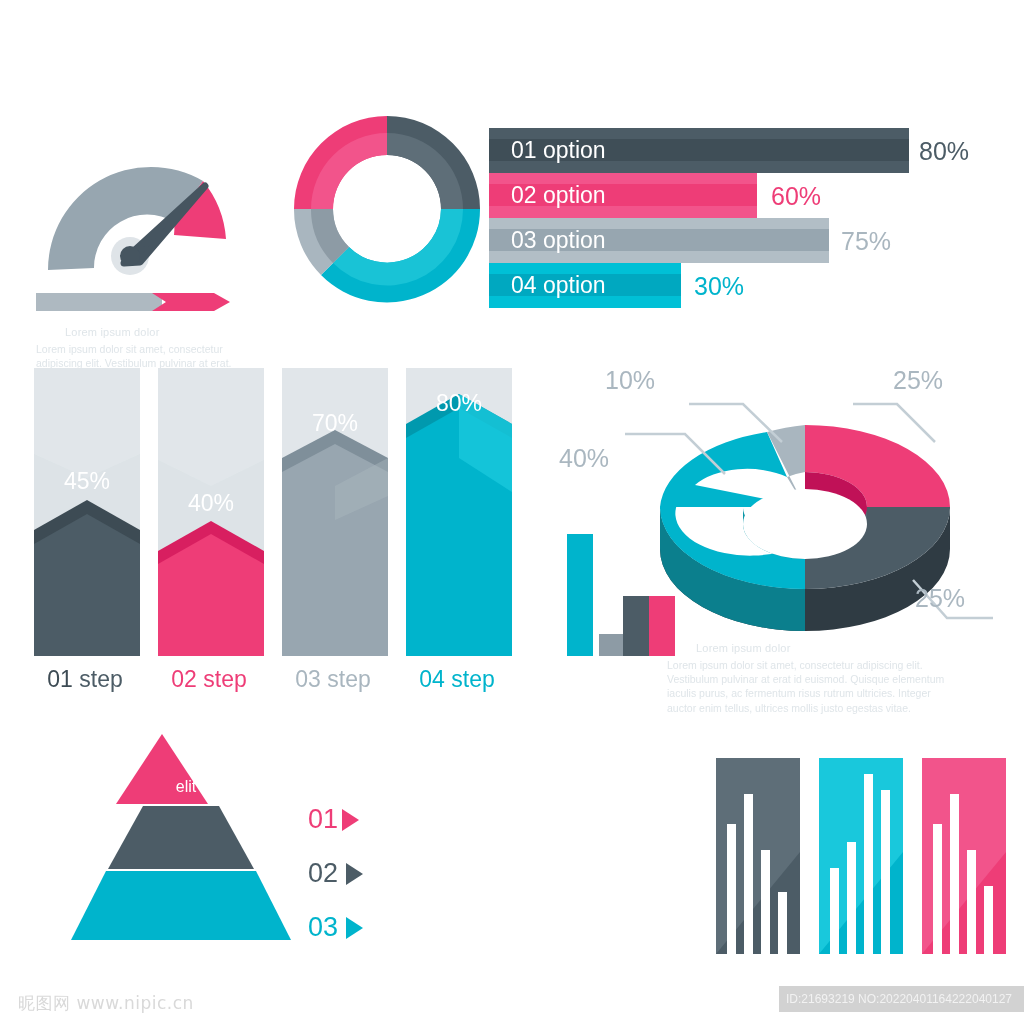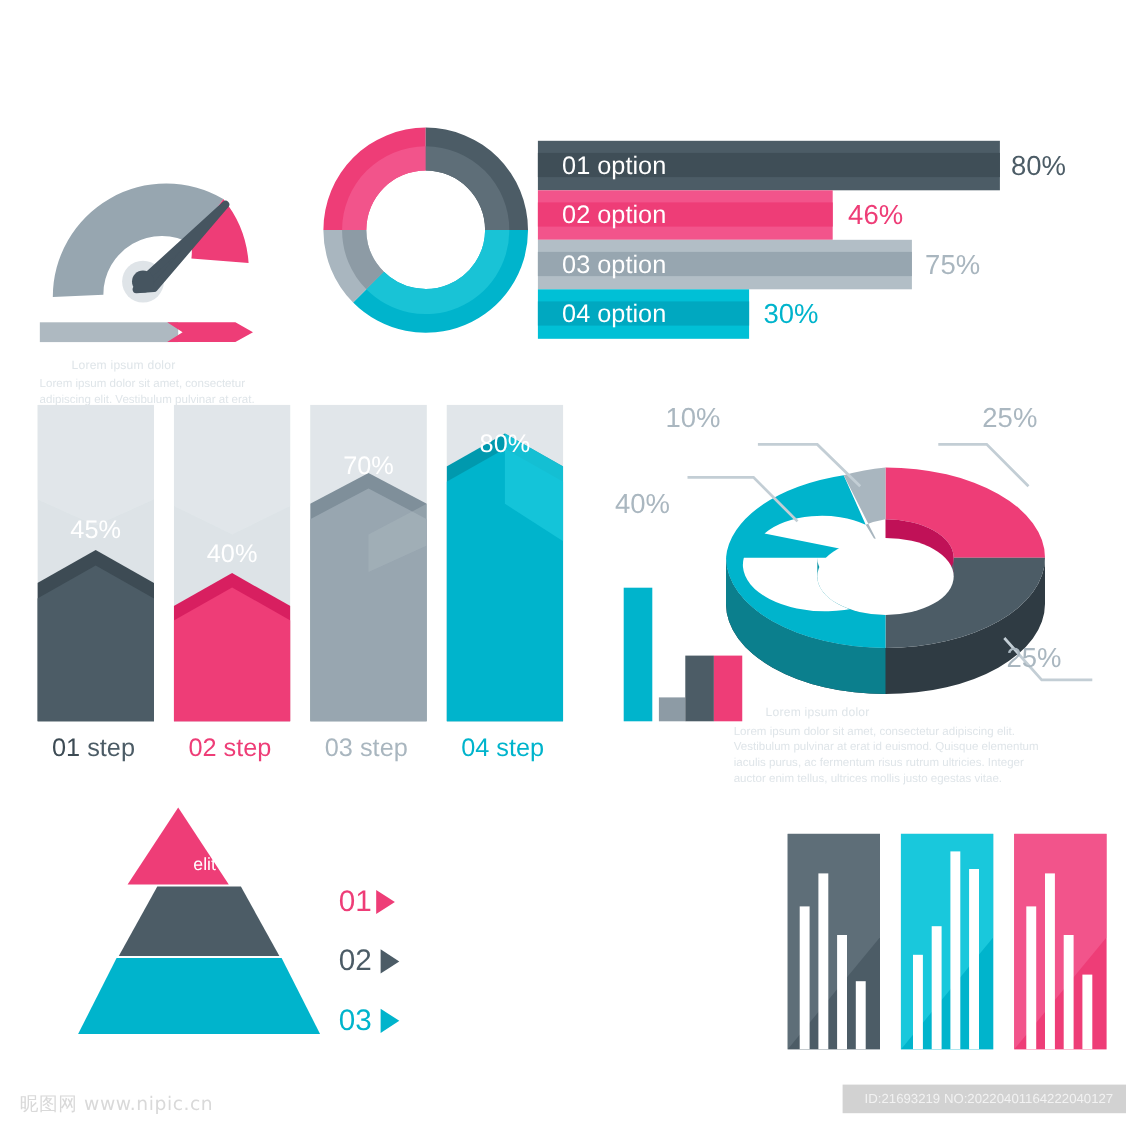--- a/index.html
+++ b/index.html
@@ -73,21 +73,21 @@
 
   
   #watermark {
     position: absolute; left: 18px; top: 992px;
     font-size: 17px; color: #d9d9d9; letter-spacing: .5px;
     font-family: "DejaVu Sans", sans-serif; white-space: nowrap;
   }
   #idbadge {
     position: absolute; right: 0; top: 986px;
     background: #d2d2d2; color: #f2f2f2;
-    font-size: 12px; padding: 6px 12px 6px 20px; white-space: nowrap;
+    font-size: 12px; padding: 6px 12px 6px 7px; white-space: nowrap;
     font-family: "Liberation Sans", sans-serif;
   }
 </style>
 </head>
 <body>
 
 <div id="stage">
 
   <div class="abs" id="gauge-block">
     <svg id="gauge-svg" width="230" height="175" viewBox="0 0 230 175">
@@ -136,21 +136,21 @@
       <div class="hbar-track" style="width:420px;background:#4c5c66"></div>
       <div class="hbar-mid" style="width:420px;background:#3f4e57"></div>
       <span class="hbar-label">01 option</span>
       <span class="hbar-val" style="left:430px;color:#4c5c66">80%</span>
     </div>
 
     <div class="hbar-row">
       <div class="hbar-track" style="width:268px;background:#f2548b"></div>
       <div class="hbar-mid" style="width:268px;background:#ee3d77"></div>
       <span class="hbar-label">02 option</span>
-      <span class="hbar-val" style="left:282px;color:#ee3d77">46%</span>
+      <span class="hbar-val" style="left:282px;color:#ee3d77">60%</span>
     </div>
 
     <div class="hbar-row">
       <div class="hbar-track" style="width:340px;background:#b2bec6"></div>
       <div class="hbar-mid" style="width:340px;background:#97a6b0"></div>
       <span class="hbar-label">03 option</span>
       <span class="hbar-val" style="left:352px;color:#a9b6bf">75%</span>
     </div>
 
     <div class="hbar-row">

